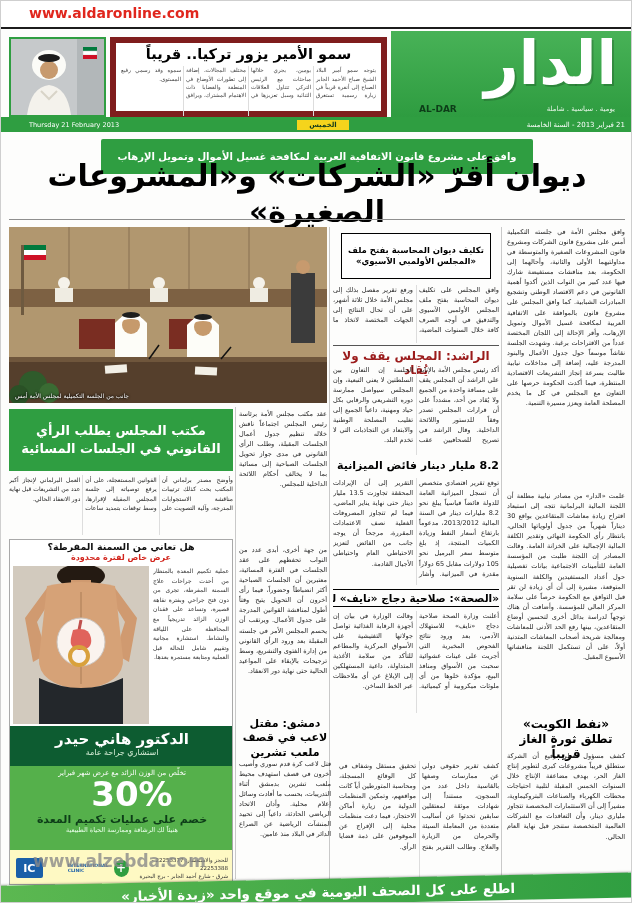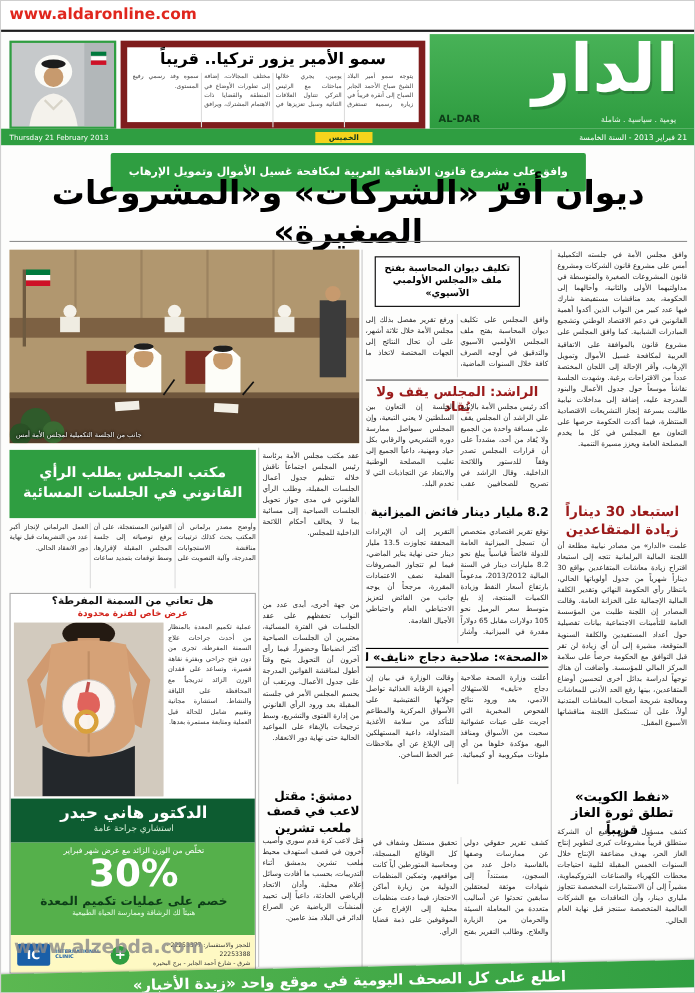--- a/index.html
+++ b/index.html
@@ -1,20 +1,20 @@
 <!DOCTYPE html>
 <html lang="ar"><head>
 <meta charset="utf-8">
 <style>
   * { margin:0; padding:0; box-sizing:border-box; }
   body { background:#e8e8e8; font-family:"DejaVu Sans", sans-serif; }
   .page { position:relative; width:632px; height:903px; margin:0 auto; background:#fdfdfc;
           direction:rtl; overflow:hidden; border:1px solid #cfcfcf; }
   .abs { position:absolute; }
-  .ltr { direction:ltr; unicode-bidi:embed; }
+  .ltr { direction:ltr; unicode-bidi:embed;margin-left:20px; }
 
   
   .topbar { left:0; top:0; width:632px; height:28px; background:#fff; border-bottom:2px solid #1c1c1c; }
   .site-url { position:absolute; left:8px; top:4px; color:#e0261d; font-weight:bold; font-size:14px; }
 
   
   .emir-box { left:8px; top:36px; width:97px; height:80px; border:2px solid #2f9e41; background:#c6c9cb; overflow:hidden; }
   .topstory { left:109px; top:36px; width:277px; height:80px; border:6px solid #7f1d1d; padding:3px 5px; background:#fff; }
   .topstory-head { font-size:14.5px; font-weight:bold; text-align:center; color:#000; line-height:1.2; }
   .topstory-body { margin-top:3px; font-size:5.5px; line-height:1.5; color:#444; text-align:justify;
@@ -144,26 +144,25 @@
     <span class="kicker">وافق على مشروع قانون الاتفاقية العربية لمكافحة غسيل الأموال وتمويل الإرهاب</span>
   </div>
   <div class="abs main-head">ديوان أقرّ «الشركات» و«المشروعات الصغيرة»</div>
   <div class="abs rule-h"></div>
 
   <div class="abs vsep" style="left:500px; top:226px; height:652px;"></div>
   <div class="abs vsep" style="left:328px; top:226px; height:652px;"></div>
   <div class="abs vsep" style="left:234px; top:406px; height:472px;"></div>
 
   <div class="abs bt" style="left:506px; top:226px; width:118px; height:226px;">وافق مجلس الأمة في جلسته التكميلية أمس على مشروع قانون الشركات ومشروع قانون المشروعات الصغيرة والمتوسطة في مداولتيهما الأولى والثانية، وأحالهما إلى الحكومة، بعد مناقشات مستفيضة شارك فيها عدد كبير من النواب الذين أكدوا أهمية القانونين في دعم الاقتصاد الوطني وتشجيع المبادرات الشبابية. كما وافق المجلس على مشروع قانون بالموافقة على الاتفاقية العربية لمكافحة غسيل الأموال وتمويل الإرهاب، وأقر الإحالة إلى اللجان المختصة عدداً من الاقتراحات برغبة. وشهدت الجلسة نقاشاً موسعاً حول جدول الأعمال والبنود المدرجة عليه، إضافة إلى مداخلات نيابية طالبت بسرعة إنجاز التشريعات الاقتصادية المنتظرة، فيما أكدت الحكومة حرصها على التعاون مع المجلس في كل ما يخدم المصلحة العامة ويعزز مسيرة التنمية.</div>
-  <div class="abs h-maroon" style="left:506px; top:456px; width:118px; font-size:12.5px; line-height:1.25;">استبعاد 30 ديناراً زيادة المتقاعدين</div>
   <div class="abs bt" style="left:506px; top:490px; width:118px; height:220px;">علمت «الدار» من مصادر نيابية مطلعة أن اللجنة المالية البرلمانية تتجه إلى استبعاد اقتراح زيادة معاشات المتقاعدين بواقع 30 ديناراً شهرياً من جدول أولوياتها الحالي، بانتظار رأي الحكومة النهائي وتقدير الكلفة المالية الإجمالية على الخزانة العامة. وقالت المصادر إن اللجنة طلبت من المؤسسة العامة للتأمينات الاجتماعية بيانات تفصيلية حول أعداد المستفيدين والكلفة السنوية المتوقعة، مشيرة إلى أن أي زيادة لن تقر قبل التوافق مع الحكومة حرصاً على سلامة المركز المالي للمؤسسة. وأضافت أن هناك توجهاً لدراسة بدائل أخرى لتحسين أوضاع المتقاعدين، بينها رفع الحد الأدنى للمعاشات ومعالجة شريحة أصحاب المعاشات المتدنية أولاً، على أن تستكمل اللجنة مناقشاتها الأسبوع المقبل.</div>
   <div class="abs h-black" style="left:506px; top:716px; width:118px; font-size:12px; text-align:center; line-height:1.25;">«نفط الكويت» تطلق ثورة الغاز قريباً</div>
   <div class="abs bt" style="left:506px; top:750px; width:118px; height:128px;">كشف مسؤول نفطي رفيع أن الشركة ستطلق قريباً مشروعات كبرى لتطوير إنتاج الغاز الحر، بهدف مضاعفة الإنتاج خلال السنوات الخمس المقبلة لتلبية احتياجات محطات الكهرباء والصناعات البتروكيماوية، مشيراً إلى أن الاستثمارات المخصصة تتجاوز ملياري دينار، وأن التعاقدات مع الشركات العالمية المتخصصة ستنجز قبل نهاية العام الحالي.</div>
 
-  <div class="abs audit-box" style="left:340px; top:232px; width:132px; height:46px;">تكليف ديوان المحاسبة بفتح ملف «المجلس الأولمبي الآسيوي»</div>
+  <div class="abs audit-box" style="left:340px; top:232px; width:150px; height:46px;">تكليف ديوان المحاسبة بفتح ملف «المجلس الأولمبي الآسيوي»</div>
   <div class="abs bt cols2" style="left:332px; top:284px; width:166px; height:58px;">وافق المجلس على تكليف ديوان المحاسبة بفتح ملف المجلس الأولمبي الآسيوي والتدقيق في أوجه الصرف كافة خلال السنوات الماضية، ورفع تقرير مفصل بذلك إلى مجلس الأمة خلال ثلاثة أشهر، على أن تحال النتائج إلى الجهات المختصة لاتخاذ ما يلزم من إجراءات قانونية بحق المتجاوزين إن وجدت.</div>
 
   <div class="abs h-maroon" style="left:332px; top:344px; width:166px; font-size:12px; border-top:1px solid #555; padding-top:3px;">الراشد: المجلس يقف ولا يُقاد</div>
   <div class="abs bt cols2" style="left:332px; top:364px; width:166px; height:90px;">أكد رئيس مجلس الأمة بالإنابة علي الراشد أن المجلس يقف على مسافة واحدة من الجميع ولا يُقاد من أحد، مشدداً على أن قرارات المجلس تصدر وفقاً للدستور واللائحة الداخلية. وقال الراشد في تصريح للصحافيين عقب الجلسة إن التعاون بين السلطتين لا يعني التبعية، وإن المجلس سيواصل ممارسة دوره التشريعي والرقابي بكل حياد ومهنية، داعياً الجميع إلى تغليب المصلحة الوطنية والابتعاد عن التجاذبات التي لا تخدم البلد.</div>
 
   <div class="abs h-black" style="left:332px; top:458px; width:166px; font-size:11px; white-space:nowrap; overflow:hidden;">8.2 مليار دينار فائض الميزانية في 2013</div>
   <div class="abs bt cols2" style="left:332px; top:477px; width:166px; height:107px;">توقع تقرير اقتصادي متخصص أن تسجل الميزانية العامة للدولة فائضاً قياسياً يبلغ نحو 8.2 مليارات دينار في السنة المالية 2013/2012، مدعوماً بارتفاع أسعار النفط وزيادة الكميات المنتجة، إذ بلغ متوسط سعر البرميل نحو 105 دولارات مقابل 65 دولاراً مقدرة في الميزانية. وأشار التقرير إلى أن الإيرادات المحققة تجاوزت 13.5 مليار دينار حتى نهاية يناير الماضي، فيما لم تتجاوز المصروفات الفعلية نصف الاعتمادات المقررة، مرجحاً أن يوجه جانب من الفائض لتعزيز الاحتياطي العام واحتياطي الأجيال القادمة.</div>
 
   <div class="abs health-h" style="left:332px; top:588px; width:166px; height:18px;">«الصحة»: صلاحية دجاج «نايف» للاستهلاك</div>
   <div class="abs bt cols2" style="left:332px; top:610px; width:166px; height:102px;">أعلنت وزارة الصحة صلاحية دجاج «نايف» للاستهلاك الآدمي، بعد ورود نتائج الفحوص المخبرية التي أجريت على عينات عشوائية سحبت من الأسواق ومنافذ البيع، مؤكدة خلوها من أي ملوثات ميكروبية أو كيميائية. وقالت الوزارة في بيان إن أجهزة الرقابة الغذائية تواصل جولاتها التفتيشية على الأسواق المركزية والمطاعم للتأكد من سلامة الأغذية المتداولة، داعية المستهلكين إلى الإبلاغ عن أي ملاحظات عبر الخط الساخن.</div>

